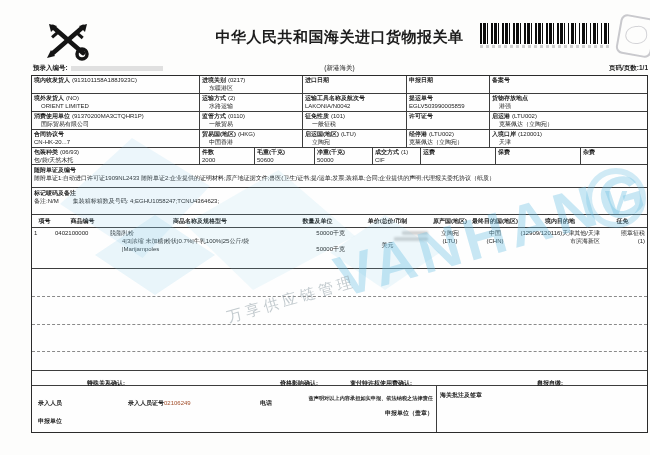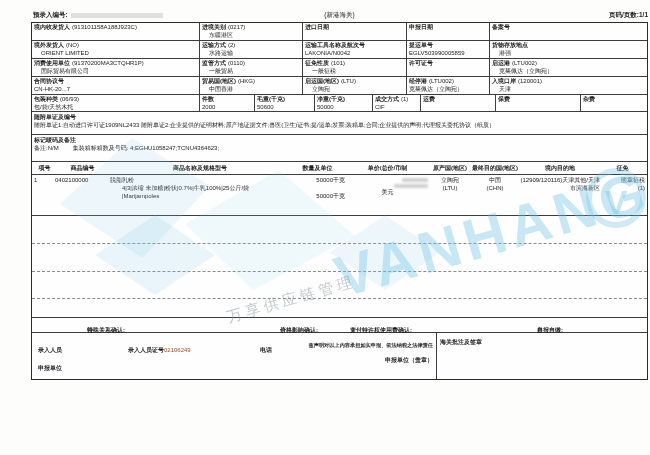--- a/index.html
+++ b/index.html
@@ -123,20 +123,38 @@
   .t1 { left:60px; top:138px; width:150px; height:120px; clip-path:polygon(0 55%,48% 0,100% 40%,55% 100%); }
   .t2 { left:185px; top:170px; width:170px; height:120px; clip-path:polygon(0 45%,55% 0,100% 55%,40% 100%); background:rgba(140,205,235,.13); }
   .t3 { left:95px; top:215px; width:120px; height:80px; clip-path:polygon(0 50%,50% 0,100% 50%,50% 100%); background:rgba(140,205,235,.18); }
   .t4 { left:330px; top:215px; width:110px; height:75px; clip-path:polygon(0 50%,50% 0,100% 50%,50% 100%); background:rgba(140,205,235,.15); }
 </style>
 </head>
 <body>
 
 <div class="doc">
 
+  <div class="hdr">
+    <svg class="emblem" width="48" height="42" viewBox="0 0 48 42">
+      <g stroke="#141414" stroke-width="4.5" stroke-linecap="round" fill="none">
+        <line x1="10" y1="7" x2="40" y2="33"></line>
+        <line x1="40" y1="7" x2="10" y2="33"></line>
+      </g>
+      <circle cx="39" cy="34" r="5" fill="none" stroke="#141414" stroke-width="3.5"></circle>
+      <path d="M6 4 L14 6 L8 12 Z" fill="#141414"></path>
+      <path d="M44 4 L36 6 L42 12 Z" fill="#141414"></path>
+      <path d="M8 30 L4 38 L12 36 Z" fill="#141414"></path>
+      <rect x="34" y="14" width="7" height="3" transform="rotate(41 37 15)" fill="#141414"></rect>
+      <rect x="8" y="14" width="7" height="3" transform="rotate(-41 11 15)" fill="#141414"></rect>
+    </svg>
+    <div class="title">中华人民共和国海关进口货物报关单</div>
+    <div class="barcode"></div>
+    <div class="barcode-sub"></div>
+    <div class="stamp"></div>
+  </div>
 
   <div class="subhdr">
     <span class="pre-entry"><span class="lb">预录入编号:</span><span class="pre-entry-val"></span></span>
     <div class="office">(新港海关)</div>
     <div class="pagenum">页码/页数:1/1</div>
   </div>
 
   <div class="tbl">
 
     <div class="row r18">

